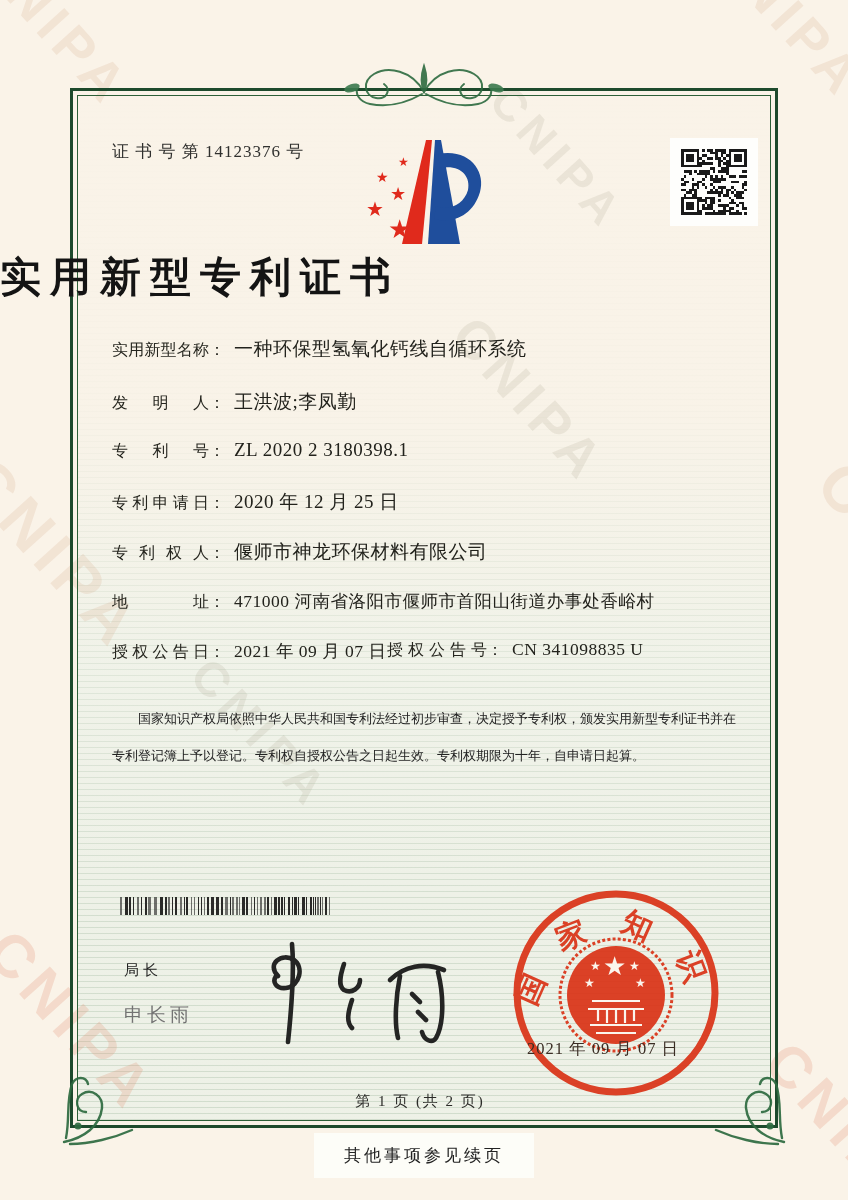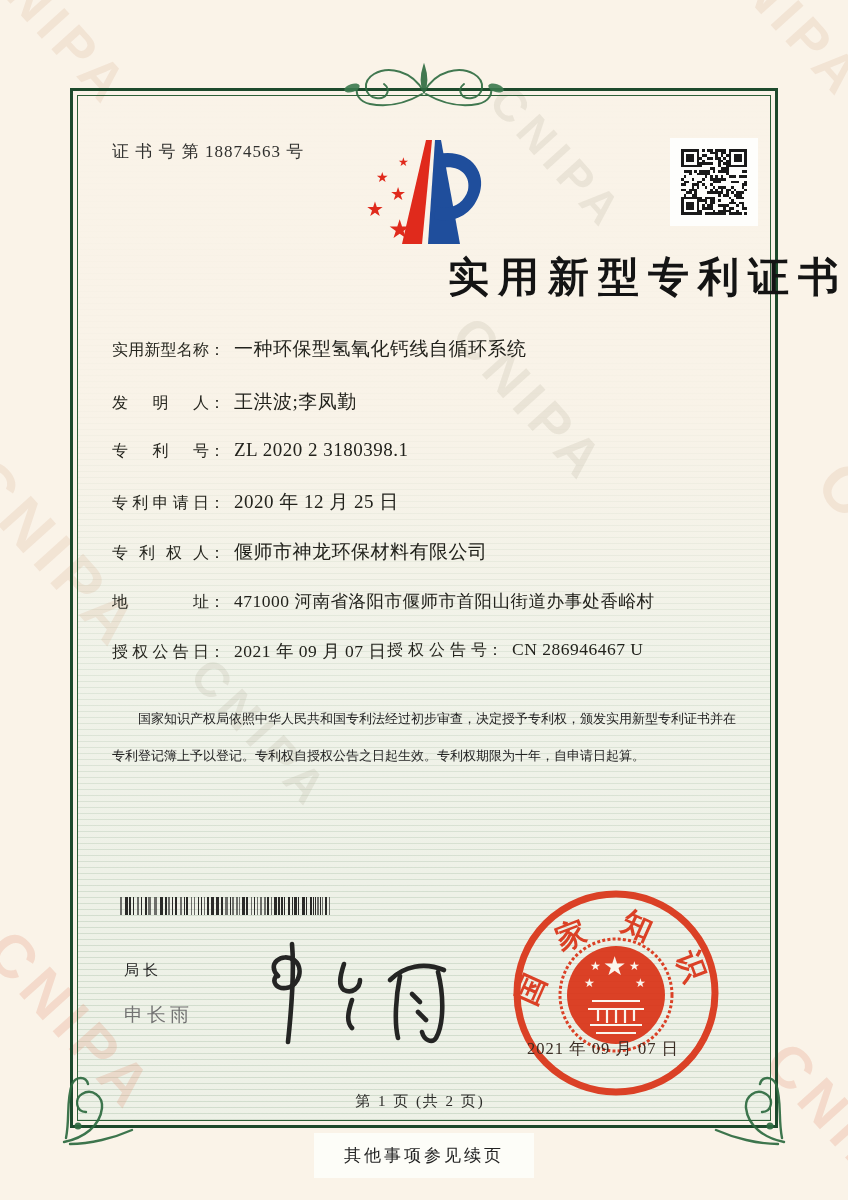--- a/index.html
+++ b/index.html
@@ -21,21 +21,21 @@
   
   .wm{position:absolute;z-index:1;font:700 54px "Liberation Sans","DejaVu Sans",sans-serif;
       letter-spacing:7px;color:rgba(208,152,112,.16);transform:rotate(48deg);white-space:nowrap;}
   .wm.salmon{color:rgba(222,130,100,.22);}
   .wm.grey{color:rgba(150,140,110,.14);}
   
   .cert-no{position:absolute;left:112px;top:140px;z-index:3;font-size:17px;letter-spacing:1px;color:#30302e;}
   .logo{position:absolute;left:358px;top:132px;z-index:3;}
   .qr-patch{position:absolute;left:670px;top:138px;width:88px;height:88px;background:#fefefc;z-index:3;}
   .qr{position:absolute;left:681px;top:149px;z-index:4;line-height:0;}
-  .title{position:absolute;left:0;right:0;top:250px;z-index:3;text-align:right;
+  .title{position:absolute;left:0;right:0;top:250px;z-index:3;text-align:left;
          font-size:41px;font-weight:700;letter-spacing:9px;color:#141414;}
   
   .fields{position:absolute;left:112px;top:336px;width:640px;z-index:3;}
   .frow{display:flex;align-items:baseline;height:50px;position:relative;}
   .flabel{flex:0 0 97px;display:inline-block;text-align:justify;text-align-last:justify;
           font-size:16px;color:#26261f;}
   .fcolon{font-size:16px;color:#26261f;}
   .fvalue{margin-left:9px;font-size:19px;letter-spacing:.5px;color:#22221c;}
   .fvalue.small{font-size:17.5px;}
   .pair2{position:absolute;left:275px;top:0;display:flex;align-items:baseline;height:50px;}
@@ -100,21 +100,21 @@
   </svg>
   <svg class="ornament" style="left:708px;top:1072px;" width="84" height="76" viewBox="0 0 84 76">
     <g fill="none" stroke="#2e6b40" stroke-width="2.4" stroke-linecap="round" opacity=".92" transform="translate(84,0) scale(-1,1)">
       <path d="M8,70 C28,66 44,54 46,36 C47,24 36,16 26,22 C18,27 20,40 30,40"></path>
       <path d="M10,66 C14,46 10,30 16,12 C20,4 30,4 32,12"></path>
       <path d="M14,72 C34,72 58,66 76,58"></path>
       <circle cx="22" cy="54" r="3.5" fill="#2e6b40" stroke="none"></circle>
     </g>
   </svg>
 
-  <div class="cert-no">证 书 号 第 18874563 号</div>
+  <div class="cert-no">证 书 号 第 14123376 号</div>
 
   <svg class="logo" width="134" height="122" viewBox="0 0 134 122">
     <path d="M68,8 L74,8 L64,112 L44,112 Z" fill="#e02a1c"></path>
     <path d="M77,8 L83,8 L102,112 L70,112 Z" fill="#1f4e9c"></path>
     <path d="M80,22 C112,16 128,40 122,60 C115,84 94,92 76,87 L78,74 C92,79 106,72 110,58 C113,44 102,32 82,36 Z" fill="#1f4e9c"></path>
     <text x="30" y="106" font-size="26" fill="#e02a1c">★</text>
     <text x="8" y="84" font-size="20" fill="#e02a1c">★</text>
     <text x="32" y="68" font-size="18" fill="#e02a1c">★</text>
     <text x="18" y="50" font-size="14" fill="#e02a1c">★</text>
     <text x="40" y="34" font-size="12" fill="#e02a1c">★</text>
@@ -470,21 +470,21 @@
         <span class="fcolon">：</span>
       <span class="fvalue small">471000 河南省洛阳市偃师市首阳山街道办事处香峪村</span>
     </div>
     <div class="frow">
       <span class="flabel">授权公告日</span>
         <span class="fcolon">：</span>
       <span class="fvalue small">2021 年 09 月 07 日</span>
       <span class="pair2">
         <span class="flabel">授权公告号</span>
           <span class="fcolon">：</span>
-        <span class="fvalue small">CN 286946467 U</span>
+        <span class="fvalue small">CN 341098835 U</span>
       </span>
     </div>
   </div>
 
   <div class="bodytext">
     <p>国家知识产权局依照中华人民共和国专利法经过初步审查，决定授予专利权，颁发实用新型专利证书并在专利登记簿上予以登记。专利权自授权公告之日起生效。专利权期限为十年，自申请日起算。</p>
   </div>
 
   <div class="barcode" id="barcode"><svg width="216" height="18" viewBox="0 0 216 18" fill="#2a2a28">
         <rect x="0" y="0" width="2" height="18" opacity="0.65"></rect>

